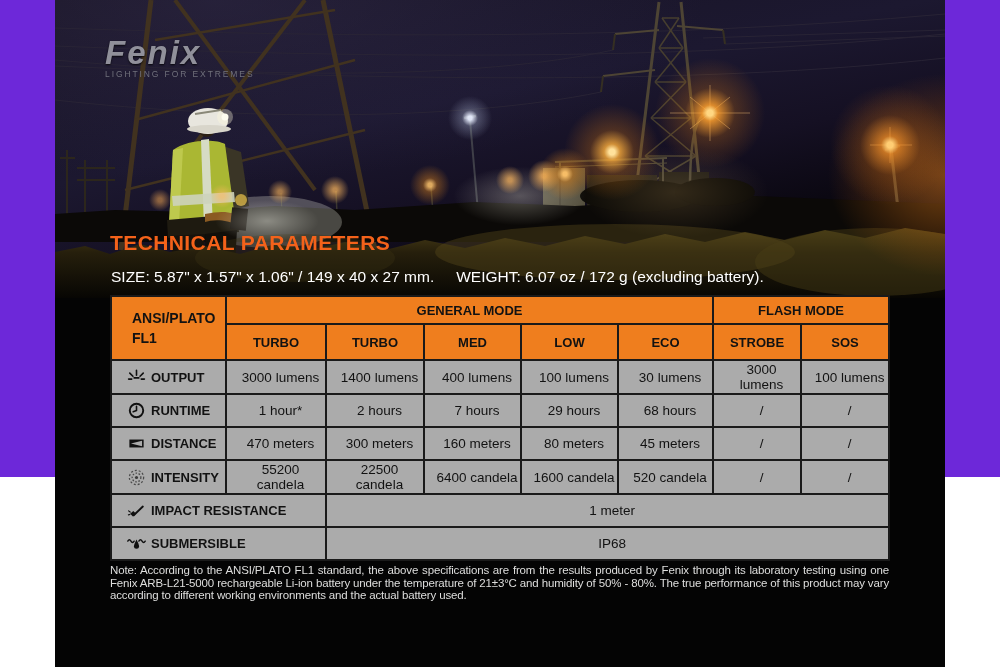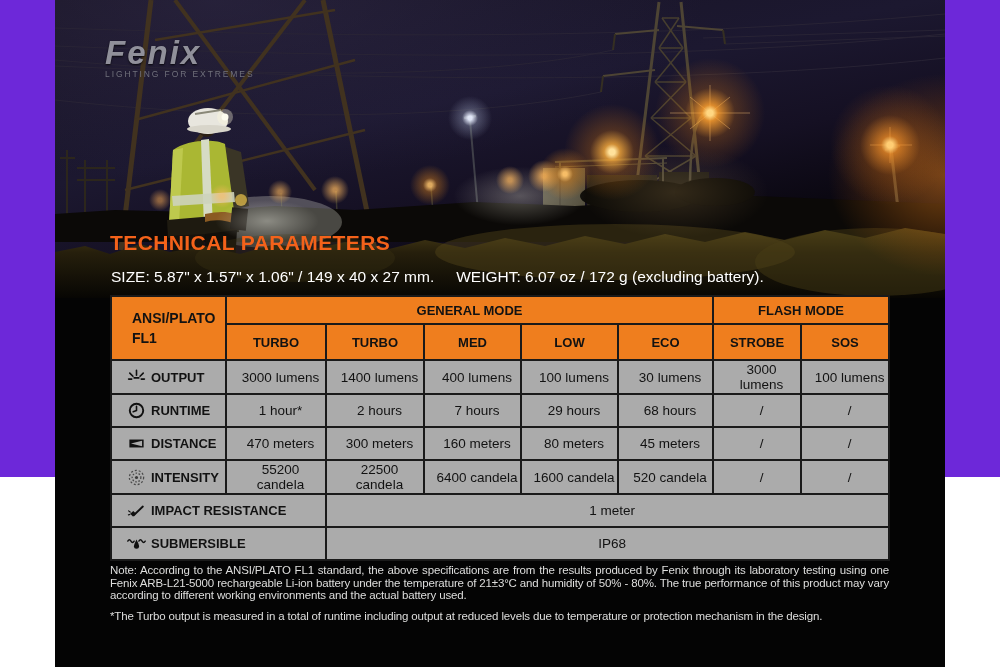--- a/index.html
+++ b/index.html
@@ -358,16 +358,15 @@
                 </svg>
           <span>SUBMERSIBLE</span>
               </div>
             </td>
         <td colspan="6">IP68</td>
       </tr>
     </tbody>
       </table>
 
     <div class="note">Note: According to the ANSI/PLATO FL1 standard, the above specifications are from the results produced by Fenix through its laboratory testing using one Fenix ARB-L21-5000 rechargeable Li-ion battery under the temperature of 21±3°C and humidity of 50% - 80%. The true performance of this product may vary according to different working environments and the actual battery used.</div>
-    <div class="footnote">*The Turbo output is measured in a total of runtime including output at reduced levels due to temperature or protection mechanism in the design.</div>
 
   </div>
 </div>
 
 </body></html>

